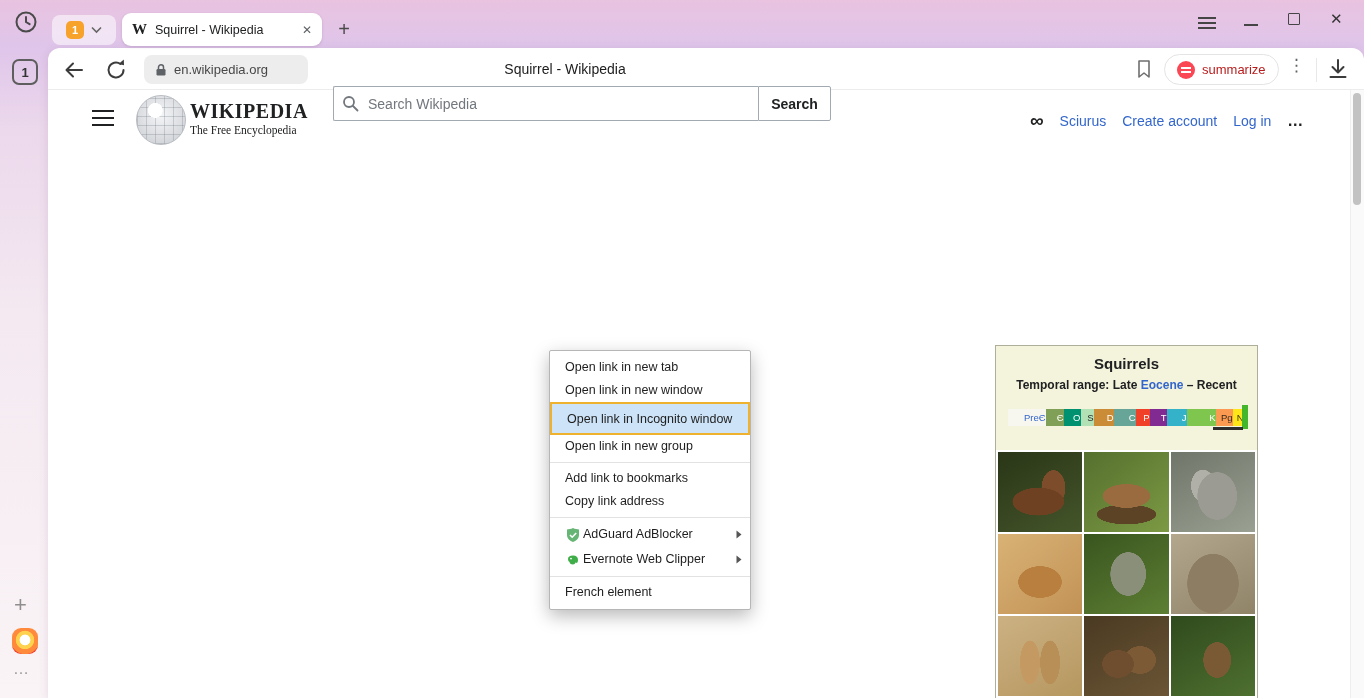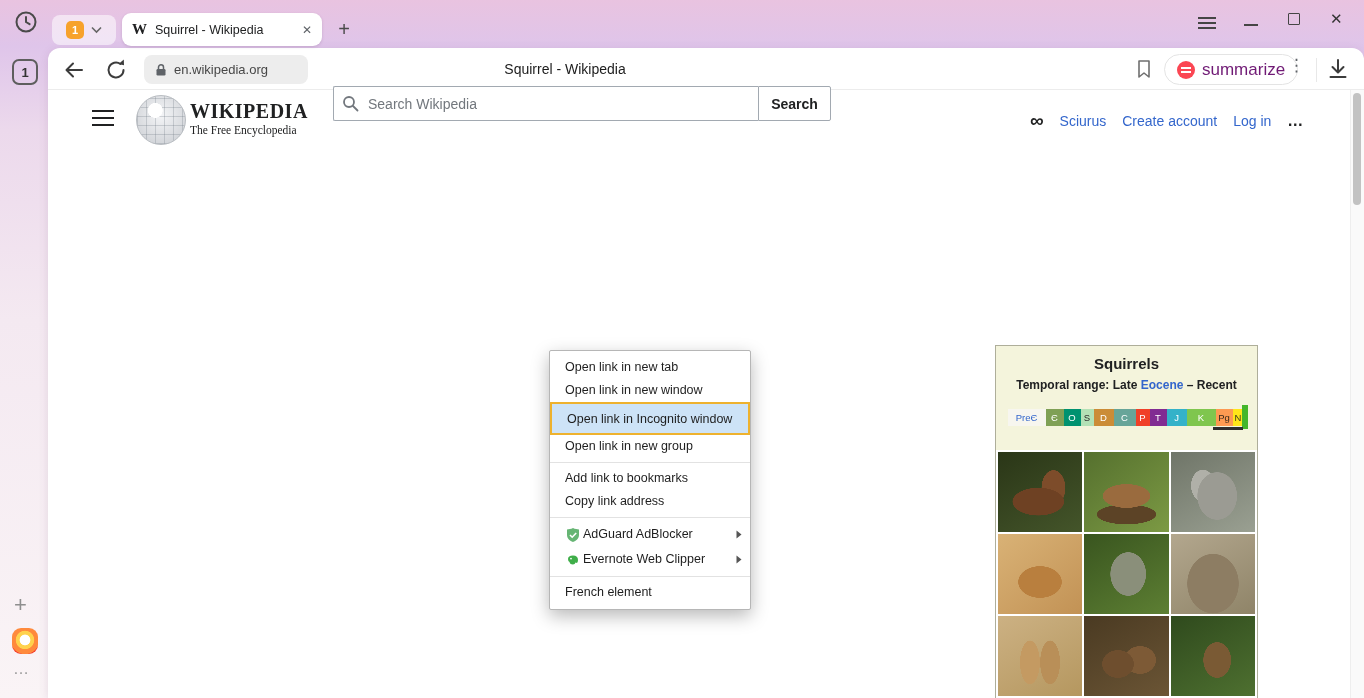--- a/index.html
+++ b/index.html
@@ -43,21 +43,21 @@
   .tb{z-index:3}
   .back-btn{left:60px;top:56px;width:28px;height:28px}
   .reload-btn{left:102px;top:56px;width:28px;height:28px}
   .url-pill{left:144px;top:55px;width:164px;height:29px;background:#ededed;border-radius:8px;display:flex;align-items:center;gap:7px;padding:0 11px}
   .url-text{font-size:13px;color:#474747}
   .page-title-center{left:400px;top:61px;width:330px;text-align:center;font-size:14px;color:#1c1c1c}
   .flag-btn{left:1134px;top:58px;width:22px;height:24px}
   .summarize-btn{left:1164px;top:54px;height:31px;padding:0 12px;border:1px solid #e4e4e4;border-radius:16px;background:#fff;display:flex;align-items:center;gap:7px}
   .sum-logo{position:relative;width:18px;height:18px;border-radius:50%;background:#fb4653}
   .sum-logo::before{content:"";position:absolute;left:4px;top:6px;width:10px;height:2px;background:#fff;box-shadow:0 4px 0 #fff}
-  .summarize-label{font-size:17px;color:#701a75}
+  .summarize-label{font-size:13px;color:#b91c1c}
   .kebab-btn{left:1288px;top:55px;font-size:17px;color:#5f6368}
   .tb-vline{left:1316px;top:58px;width:1px;height:24px;background:#e8e8e8}
   .download-btn{left:1324px;top:55px;width:28px;height:28px}
 
   
   .wk{z-index:2}
   .wiki-burger{left:92px;top:110px;width:22px;height:16px}
   .wiki-burger i{display:block;height:2px;background:#202122;margin-bottom:5px}
   .globe-logo{left:136px;top:95px;width:50px;height:50px;border-radius:50%;border:1px solid #b9bdc2;
     background:
@@ -121,21 +121,21 @@
   .ctx .sep{height:1px;background:#e2e2e2;margin:4px 0}
   .ctx li.ext{height:25px;gap:2px}
   .ctx .sub-arrow{margin-left:auto;display:flex}
 
   
   .infobox{left:995px;top:345px;width:263px;border:1px solid #aeae9a;background:#fff;z-index:2}
   .ib-head{background:#f4f4dc;height:104px;text-align:center;padding-top:9px}
   .ib-title{font-size:15px;font-weight:bold}
   .ib-temporal{font-size:12px;margin-top:6px}
   .timeline{position:relative;width:238px;margin:17px auto 0;height:17px;display:flex}
-  .tl-seg{height:17px;font-size:9.5px;line-height:17px;text-align:center;overflow:hidden}
+  .tl-seg{height:17px;font-size:9.5px;line-height:17px;text-align:right;overflow:hidden}
   .tl-marker{position:absolute;right:-2px;top:-4px;width:6px;height:24px;background:#44b62b}
   .tl-range{position:absolute;right:3px;bottom:-4px;width:30px;height:3px;background:#2e2e2e}
   .ib-photos{display:grid;grid-template-columns:repeat(3,1fr);gap:2px;padding:2px;background:#fff}
   .ph{height:80px}
   .ph1{background:radial-gradient(ellipse 26px 14px at 48% 62%,#6e4123 98%,transparent),radial-gradient(ellipse 12px 18px at 66% 45%,#7d4c2a 98%,transparent),linear-gradient(150deg,#2a3617,#44552a)}
   .ph2{background:radial-gradient(ellipse 24px 12px at 50% 55%,#9a6b3e 98%,transparent),radial-gradient(ellipse 30px 10px at 50% 78%,#5c4326 98%,transparent),linear-gradient(140deg,#55702e,#7c9a44)}
   .ph3{background:radial-gradient(ellipse 20px 24px at 55% 55%,#9b9b93 98%,transparent),radial-gradient(ellipse 12px 16px at 38% 42%,#b0b0a8 98%,transparent),linear-gradient(150deg,#6f7568,#9aa092)}
   .ph4{background:radial-gradient(ellipse 22px 16px at 50% 60%,#b97f3e 98%,transparent),linear-gradient(140deg,#d9b276,#c29255)}
   .ph5{background:radial-gradient(ellipse 18px 22px at 52% 50%,#8a8f7a 98%,transparent),linear-gradient(150deg,#39551f,#5d7f33)}
   .ph6{background:radial-gradient(ellipse 26px 30px at 50% 62%,#8d7d63 98%,transparent),linear-gradient(150deg,#b3a78e,#8f8468)}

